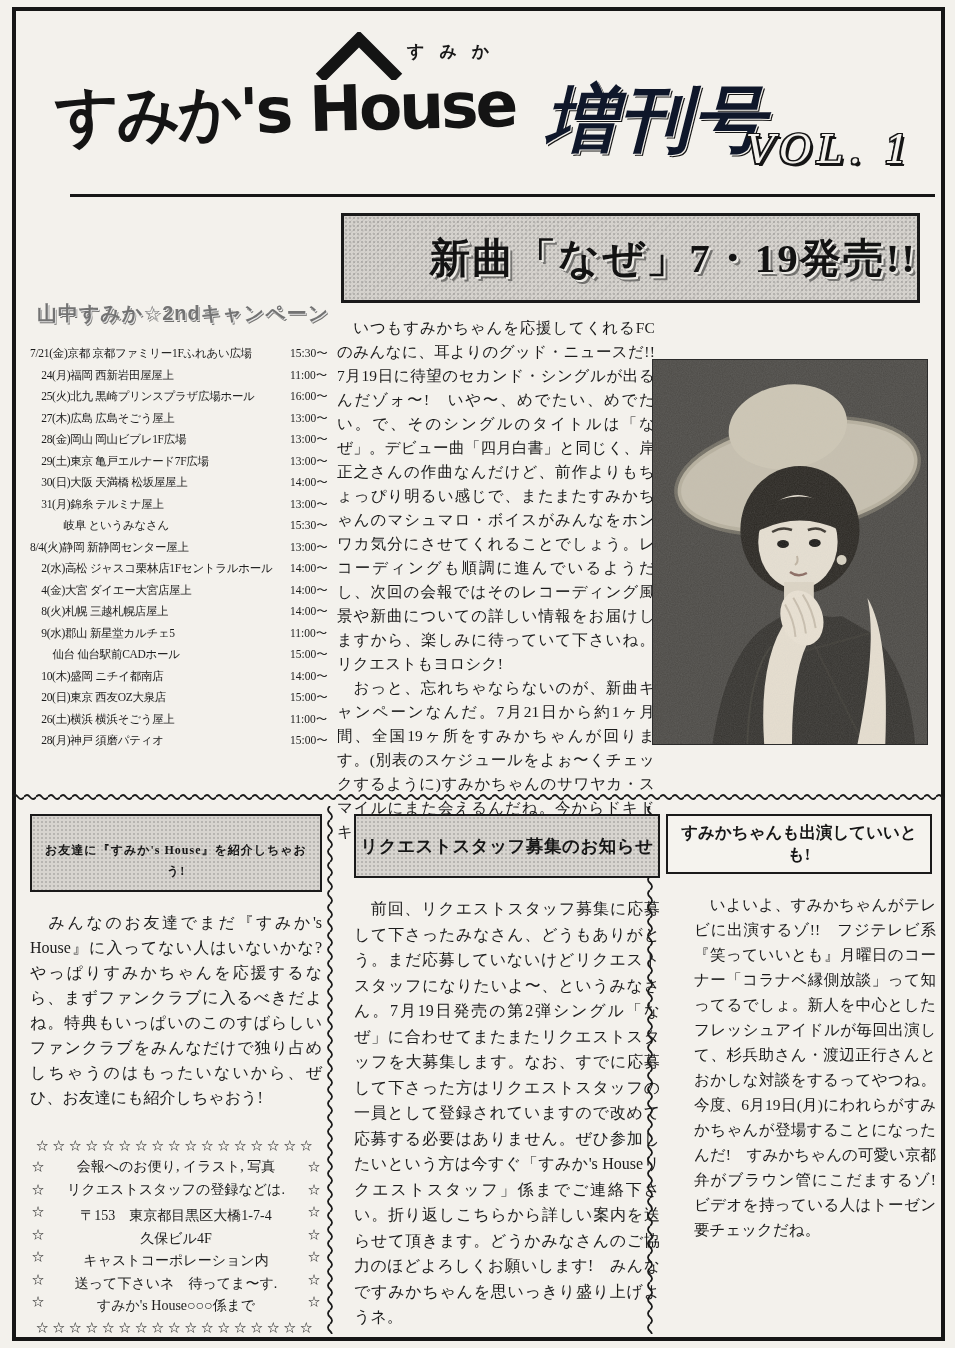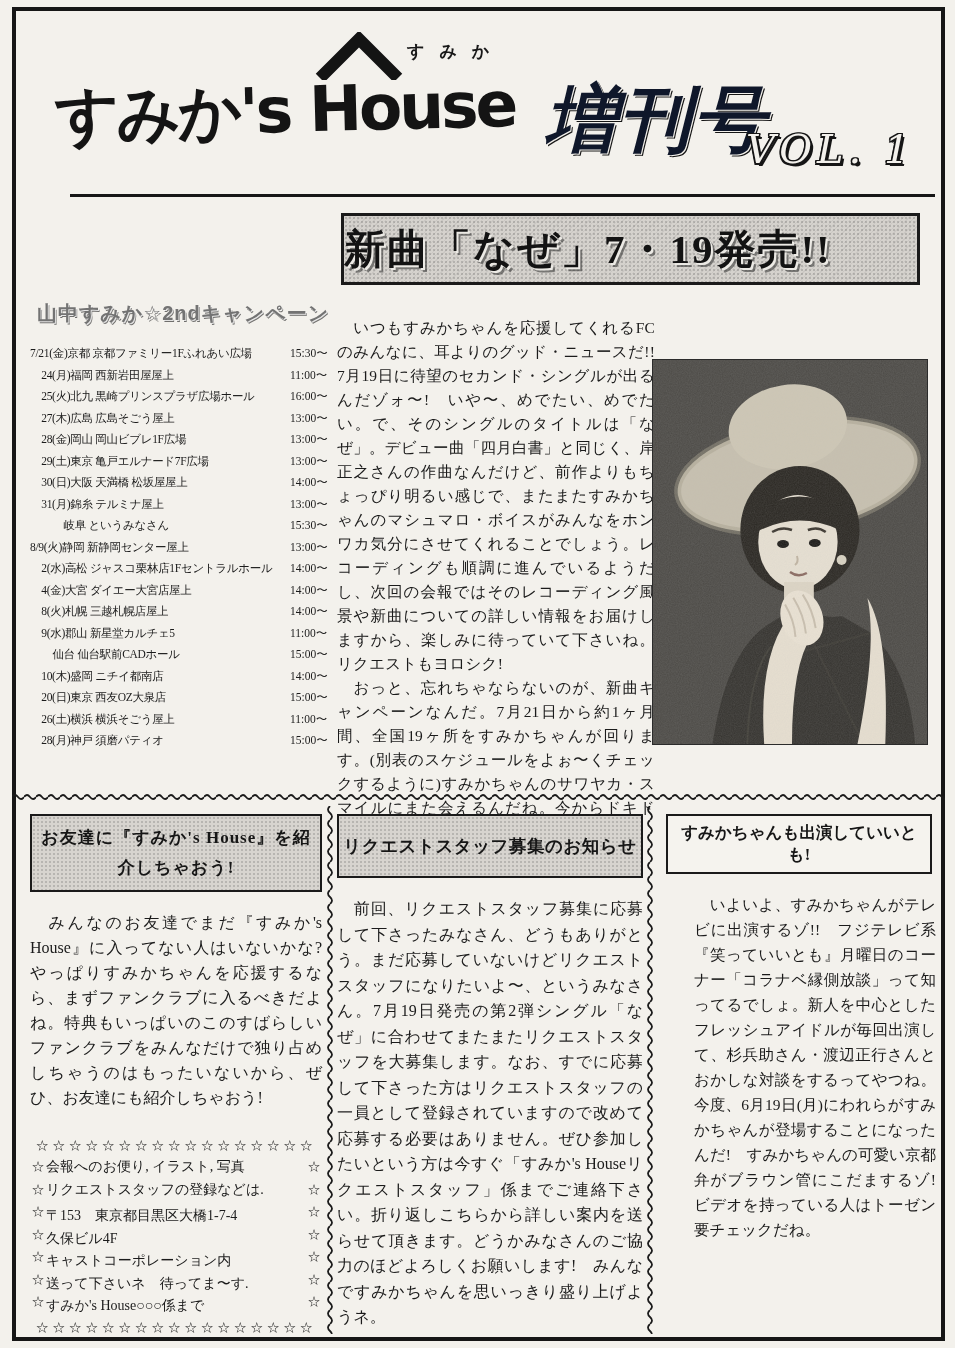--- a/index.html
+++ b/index.html
@@ -34,27 +34,27 @@
     position:absolute; left:746px; top:126px; font-size:40px; font-style:italic;
     font-family:"DejaVu Serif","Liberation Serif",serif; letter-spacing:5px;
     color:#f3f1ec;
     text-shadow:-1.5px -1.5px 0 #161616,1.5px -1.5px 0 #161616,-1.5px 1.5px 0 #161616,
                  1.5px 1.5px 0 #161616,0 -1.5px 0 #161616,0 1.5px 0 #161616,
                  -1.5px 0 0 #161616,1.5px 0 0 #161616,3px 3px 0 #161616;
   }
   .header-rule { position:absolute; left:70px; right:20px; top:194px; height:3px; background:#161616; }
   
   .banner {
-    position:absolute; left:341px; top:213px; width:579px; height:72px; box-sizing:border-box;
+    position:absolute; left:341px; top:213px; width:579px; height:90px; box-sizing:border-box;
     border:3px solid #1a1a1a;
     background-color:#d5d2cd;
     background-image:radial-gradient(rgba(50,50,50,.20) 1px, transparent 1.15px),
                      repeating-linear-gradient(135deg, rgba(0,0,0,.05) 0 1px, transparent 1px 4px);
     background-size:4px 4px, auto;
-    display:flex; align-items:center; justify-content:flex-start;
+    display:flex; align-items:center; justify-content:flex-end;
   }
   .banner-text {
     font-size:41px; font-weight:900; letter-spacing:2px; color:#131313; white-space:nowrap;
     text-shadow:2px 2px 0 #eceae5, 4px 4px 0 rgba(45,45,45,.55);
   }
   
   .schedule { position:absolute; left:30px; top:300px; width:306px; }
   .sched-title {
     text-align:center; font-size:20px; font-weight:800; letter-spacing:1px; color:#737373;
     font-family:"Liberation Sans","DejaVu Sans",sans-serif;
@@ -73,43 +73,43 @@
     border:1px solid #2b2b2b; background:#4d4b47;
   }
   .photo svg { display:block; width:100%; height:100%; }
   
   .h-div { position:absolute; left:12px; top:792px; width:933px; height:10px; }
   .v-div { position:absolute; top:806px; width:10px; height:528px; }
   .v-div1 { left:325px; } .v-div2 { left:645px; }
   
   .col { position:absolute; top:814px; }
   .col1 { left:30px;  width:292px; }
-  .col2 { left:337px; width:306px; }
+  .col2 { left:354px; width:306px; }
   .col3 { left:658px; width:278px; }
   .head-box {
     box-sizing:border-box; border:2px solid #1a1a1a; text-align:center;
     font-weight:700; color:#161616; display:flex; align-items:center; justify-content:center;
   }
   .halftone {
     background-color:#d7d4cf;
     background-image:radial-gradient(rgba(55,55,55,.20) 1px, transparent 1.1px);
     background-size:4px 4px;
   }
-  .col1 .head-box { min-height:78px; font-size:17px; line-height:1.75; padding:2px 8px; letter-spacing:1px; }
+  .col1 .head-box { min-height:78px; font-size:12px; line-height:1.75; padding:8px 8px; letter-spacing:1px;align-items:flex-end; }
   .col2 .head-box { min-height:64px; font-size:17.5px; padding:6px 4px; letter-spacing:0.5px; }
   .col3 .head-box { min-height:60px; font-size:16.5px; padding:6px 4px; background:#f5f3ee; margin:0 4px 0 8px; }
   .col-body { margin-top:18px; font-size:16px; line-height:25.5px; text-align:justify; }
   .col1 .col-body { font-size:16px; line-height:25px; }
   .col3 .col-body { margin-left:36px; margin-right:0; font-size:15.5px; line-height:25px; }
   
   .star-box { margin-top:26px; }
   .star-row { text-align:center; font-size:13px; letter-spacing:3.5px; white-space:nowrap; overflow:hidden; height:20px; line-height:20px; }
   .star-mid { display:flex; }
   .star-side { width:16px; word-break:break-all; font-size:13px; line-height:22.5px; text-align:center; }
-  .star-content { flex:1; text-align:left; font-size:14px; line-height:22.5px; }
+  .star-content { flex:1; text-align:center; font-size:14px; line-height:22.5px; }
   .star-line { white-space:pre; }
   .star-line:nth-child(3) { margin-top:4px; }
 </style>
 </head>
 <body>
 
 <div class="page">
   <div class="frame"></div>
 
   <div class="logo">
@@ -162,21 +162,21 @@
         </div>
       <div class="sched-row">
           <span class="sched-left">　31(月)錦糸 テルミナ屋上</span>
           <span class="sched-time">13:00〜</span>
         </div>
       <div class="sched-row">
           <span class="sched-left">　　　岐阜 というみなさん</span>
           <span class="sched-time">15:30〜</span>
         </div>
       <div class="sched-row">
-          <span class="sched-left">8/9(火)静岡 新静岡センター屋上</span>
+          <span class="sched-left">8/4(火)静岡 新静岡センター屋上</span>
           <span class="sched-time">13:00〜</span>
         </div>
       <div class="sched-row">
           <span class="sched-left">　2(水)高松 ジャスコ栗林店1Fセントラルホール</span>
           <span class="sched-time">14:00〜</span>
         </div>
       <div class="sched-row">
           <span class="sched-left">　4(金)大宮 ダイエー大宮店屋上</span>
           <span class="sched-time">14:00〜</span>
         </div>

